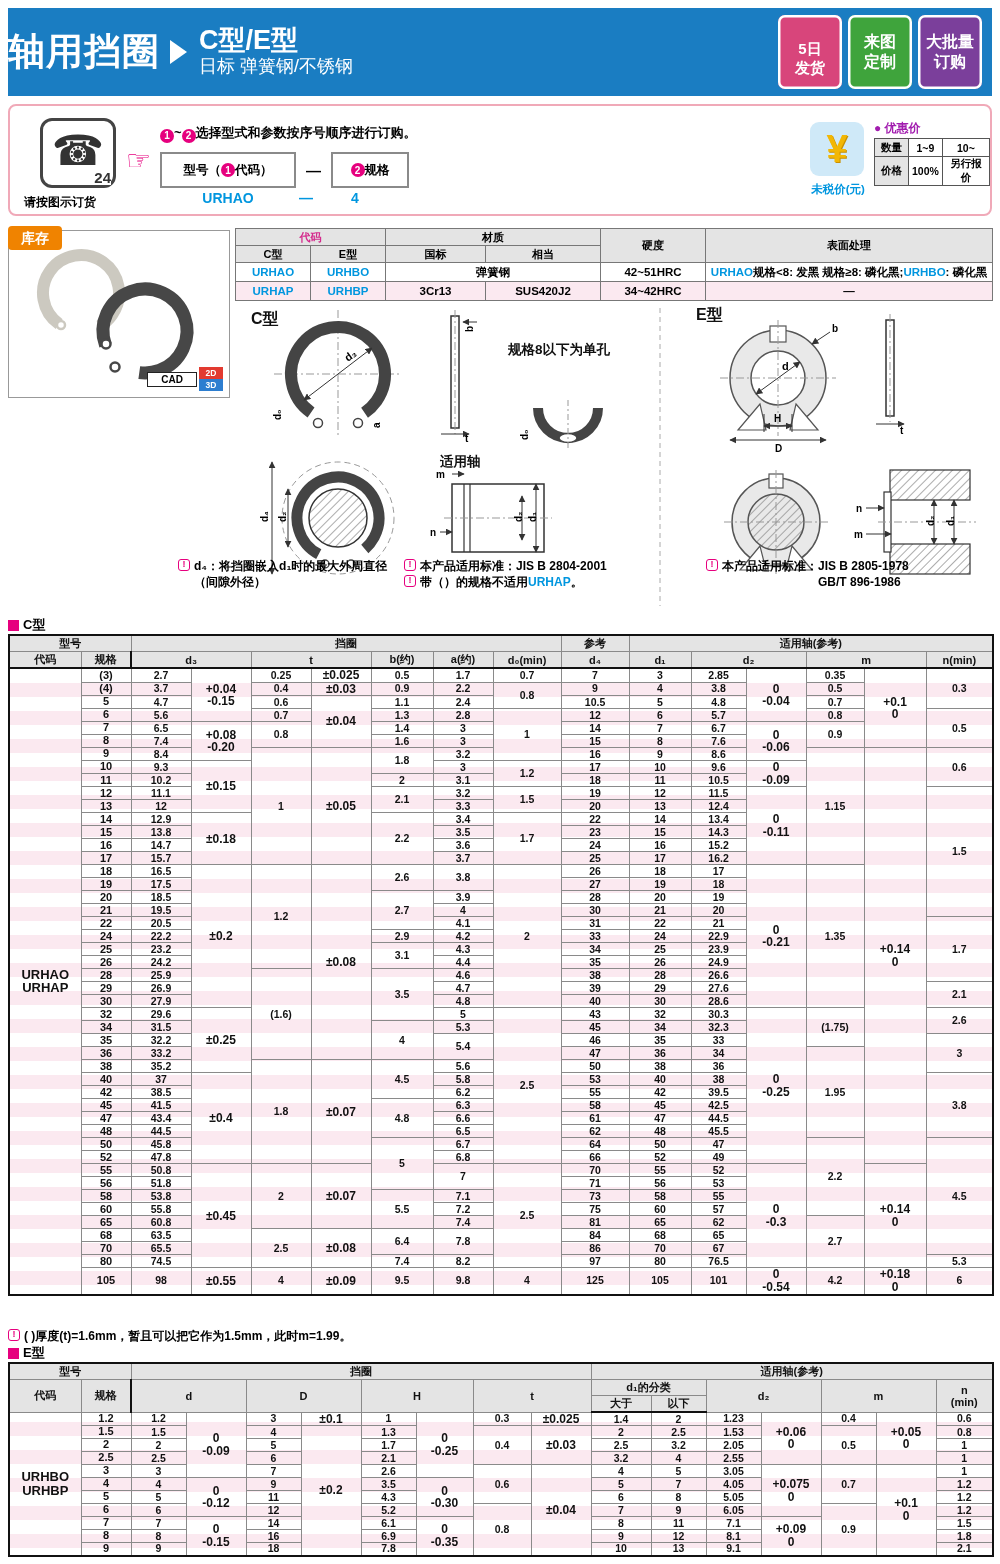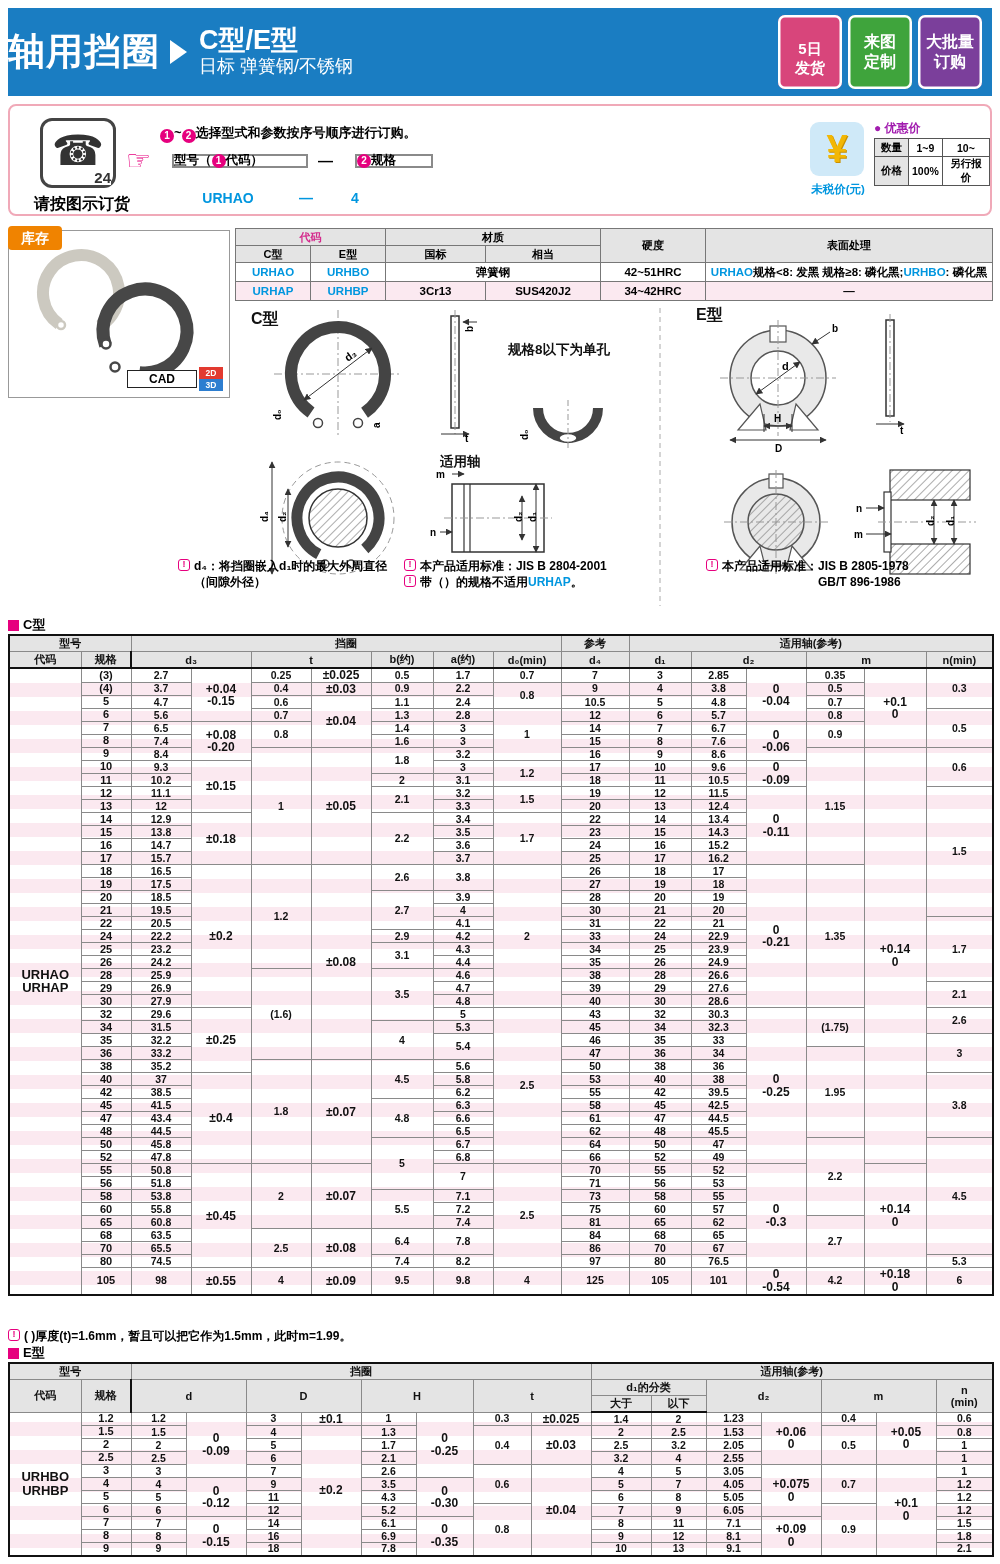--- a/index.html
+++ b/index.html
@@ -17,42 +17,42 @@
   .badge { width:64px; height:74px; border-radius:7px; box-shadow:inset 0 0 0 2.5px #fff; color:#fff; text-align:center; font-weight:bold; display:flex; flex-direction:column; justify-content:center; }
   .b1 { background:#d8457b; } .b2 { background:#3fa43c; } .b3 { background:#7b3f9b; }
   .b1 .big { font-size:33px; line-height:1; } .b1 .big span { font-size:15px; }
   .b1 .sm { font-size:15px; } .b2 div, .b3 div { font-size:16px; line-height:1.25; }
 
   
   .order { position:absolute; left:8px; top:104px; width:984px; height:112px; border:2px solid #f0a9b8; border-radius:8px; }
   .phone { position:absolute; left:30px; top:12px; width:76px; height:70px; border:3px solid #444; border-radius:12px; text-align:center; }
   .phone .glyph { font-size:42px; color:#333; line-height:60px; }
   .phone .n24 { position:absolute; right:2px; bottom:0px; font-size:15px; font-weight:bold; color:#333; background:#fff; line-height:1; }
-  .phone-cap { position:absolute; left:24px; top:88px; width:110px; font-size:16px; font-weight:bold; }
+  .phone-cap { position:absolute; left:14px; top:88px; width:110px; font-size:12px; font-weight:bold; }
   .hand { position:absolute; left:116px; top:38px; color:#e6007e; font-size:28px; }
   .num { display:inline-flex; width:14px; height:14px; border-radius:50%; background:#e6007e; color:#fff; font-size:10px; font-weight:bold; align-items:center; justify-content:center; vertical-align:-2px; }
   .ord-line1 { position:absolute; left:150px; top:18px; font-size:13px; font-weight:bold; }
   .ord-boxes { position:absolute; left:150px; top:46px; display:flex; align-items:center; gap:10px; font-weight:bold; }
-  .obox { border:2px solid #8a8a8a; height:14px; display:flex; align-items:center; font-size:12.5px; background:#fff;margin-left:12px; }
+  .obox { border:2px solid #8a8a8a; height:36px; display:flex; align-items:center; justify-content:center; font-size:12.5px; background:#fff; }
   .obox.b-model { width:136px; } .obox.b-spec { width:78px; }
   .ord-dash { font-size:15px; }
   .ord-sample { position:absolute; left:150px; top:84px; width:244px; display:flex; align-items:center; color:#0096df; font-weight:bold; font-size:14px; }
   .ord-sample .s1 { width:136px; text-align:center; } .ord-sample .sd { width:20px; text-align:center; color:#0096df; } .ord-sample .s2 { width:78px; text-align:center; }
   .yen { position:absolute; left:800px; top:16px; width:54px; height:54px; background:#cfe9f8; border-radius:9px; text-align:center; line-height:54px; font-size:38px; font-weight:bold; color:#f2b705; text-shadow:1px 1px 0 #c98f00; }
   .yen-cap { position:absolute; left:786px; top:76px; width:84px; text-align:center; color:#0096df; font-weight:bold; font-size:11.5px; }
   .price-ttl { position:absolute; left:864px; top:14px; color:#a21caf; font-weight:bold; font-size:12px; }
   .ptab { position:absolute; left:864px; top:32px; border-collapse:collapse; }
   .ptab td { border:1px solid #555; font-size:10.5px; font-weight:bold; text-align:center; height:18px; padding:0 3px; }
   .ptab td.ph { background:#e4e4e4; width:34px; }
 
   
   .stock-badge { position:absolute; left:8px; top:226px; width:54px; height:24px; background:#f08300; border-radius:4px; color:#fff; font-weight:bold; font-size:14px; text-align:center; line-height:24px; z-index:3; }
   .photo-card { position:absolute; left:8px; top:230px; width:222px; height:168px; border:1px solid #999; background:#fff; }
   .cadbox { position:absolute; right:6px; bottom:6px; display:flex; align-items:center; }
-  .cad-t { border:1.5px solid #222; font-size:12px; font-weight:bold; padding:1px 21px; background:#fff;text-align:center; }
+  .cad-t { border:1.5px solid #222; font-size:10px; font-weight:bold; padding:1px 13px; background:#fff;text-align:center; }
   .cad-s { display:flex; flex-direction:column; margin-left:2px; }
   .cad-s div { width:24px; height:12px; color:#fff; font-size:8.5px; font-weight:bold; text-align:center; line-height:12px; }
   .c2d { background:#e23a30; } .c3d { background:#2d7ed0; }
   .mtab { position:absolute; left:235px; top:228px; border-collapse:collapse; table-layout:fixed; }
   .mtab th, .mtab td { border:1px solid #777; font-weight:bold; text-align:center; padding:0; }
   .mtab th { background:#e4e4e4; font-size:11px; height:17px; }
   .mtab td { font-size:11.5px; height:19px; }
   .mtab tr.pinkrow td { background:#fbe9f0; }
   .blue { color:#0096df; }
   .mg { color:#d42a8c; }

